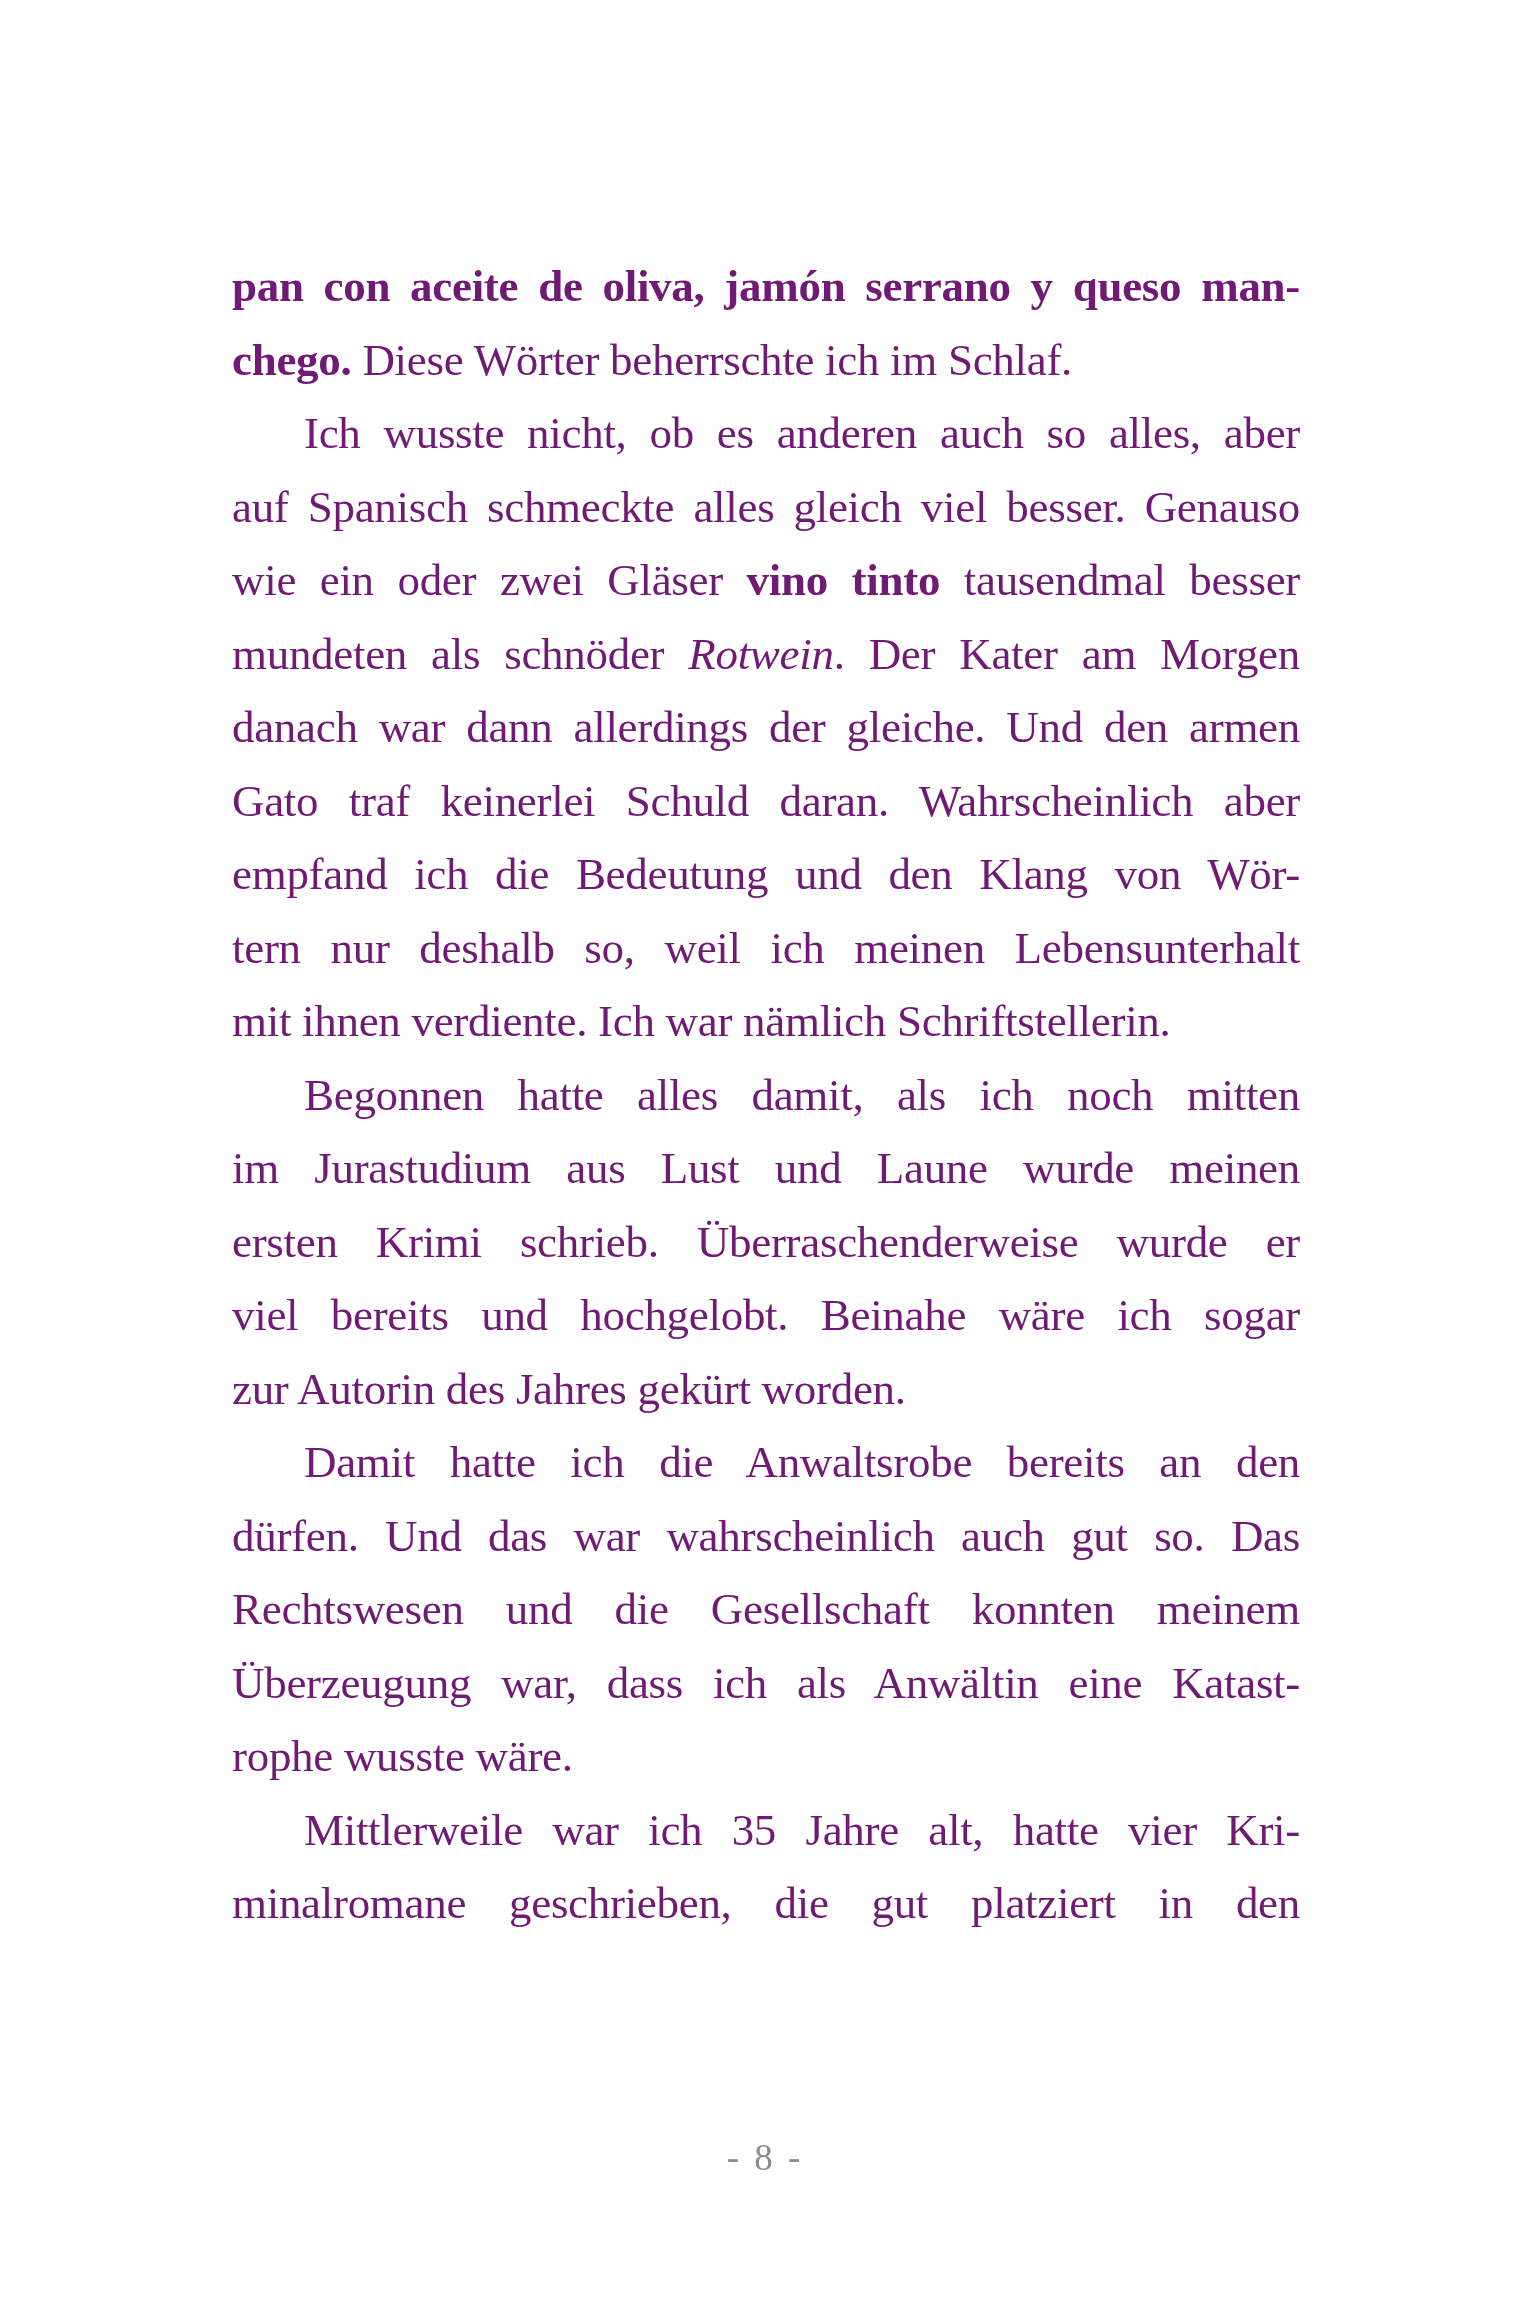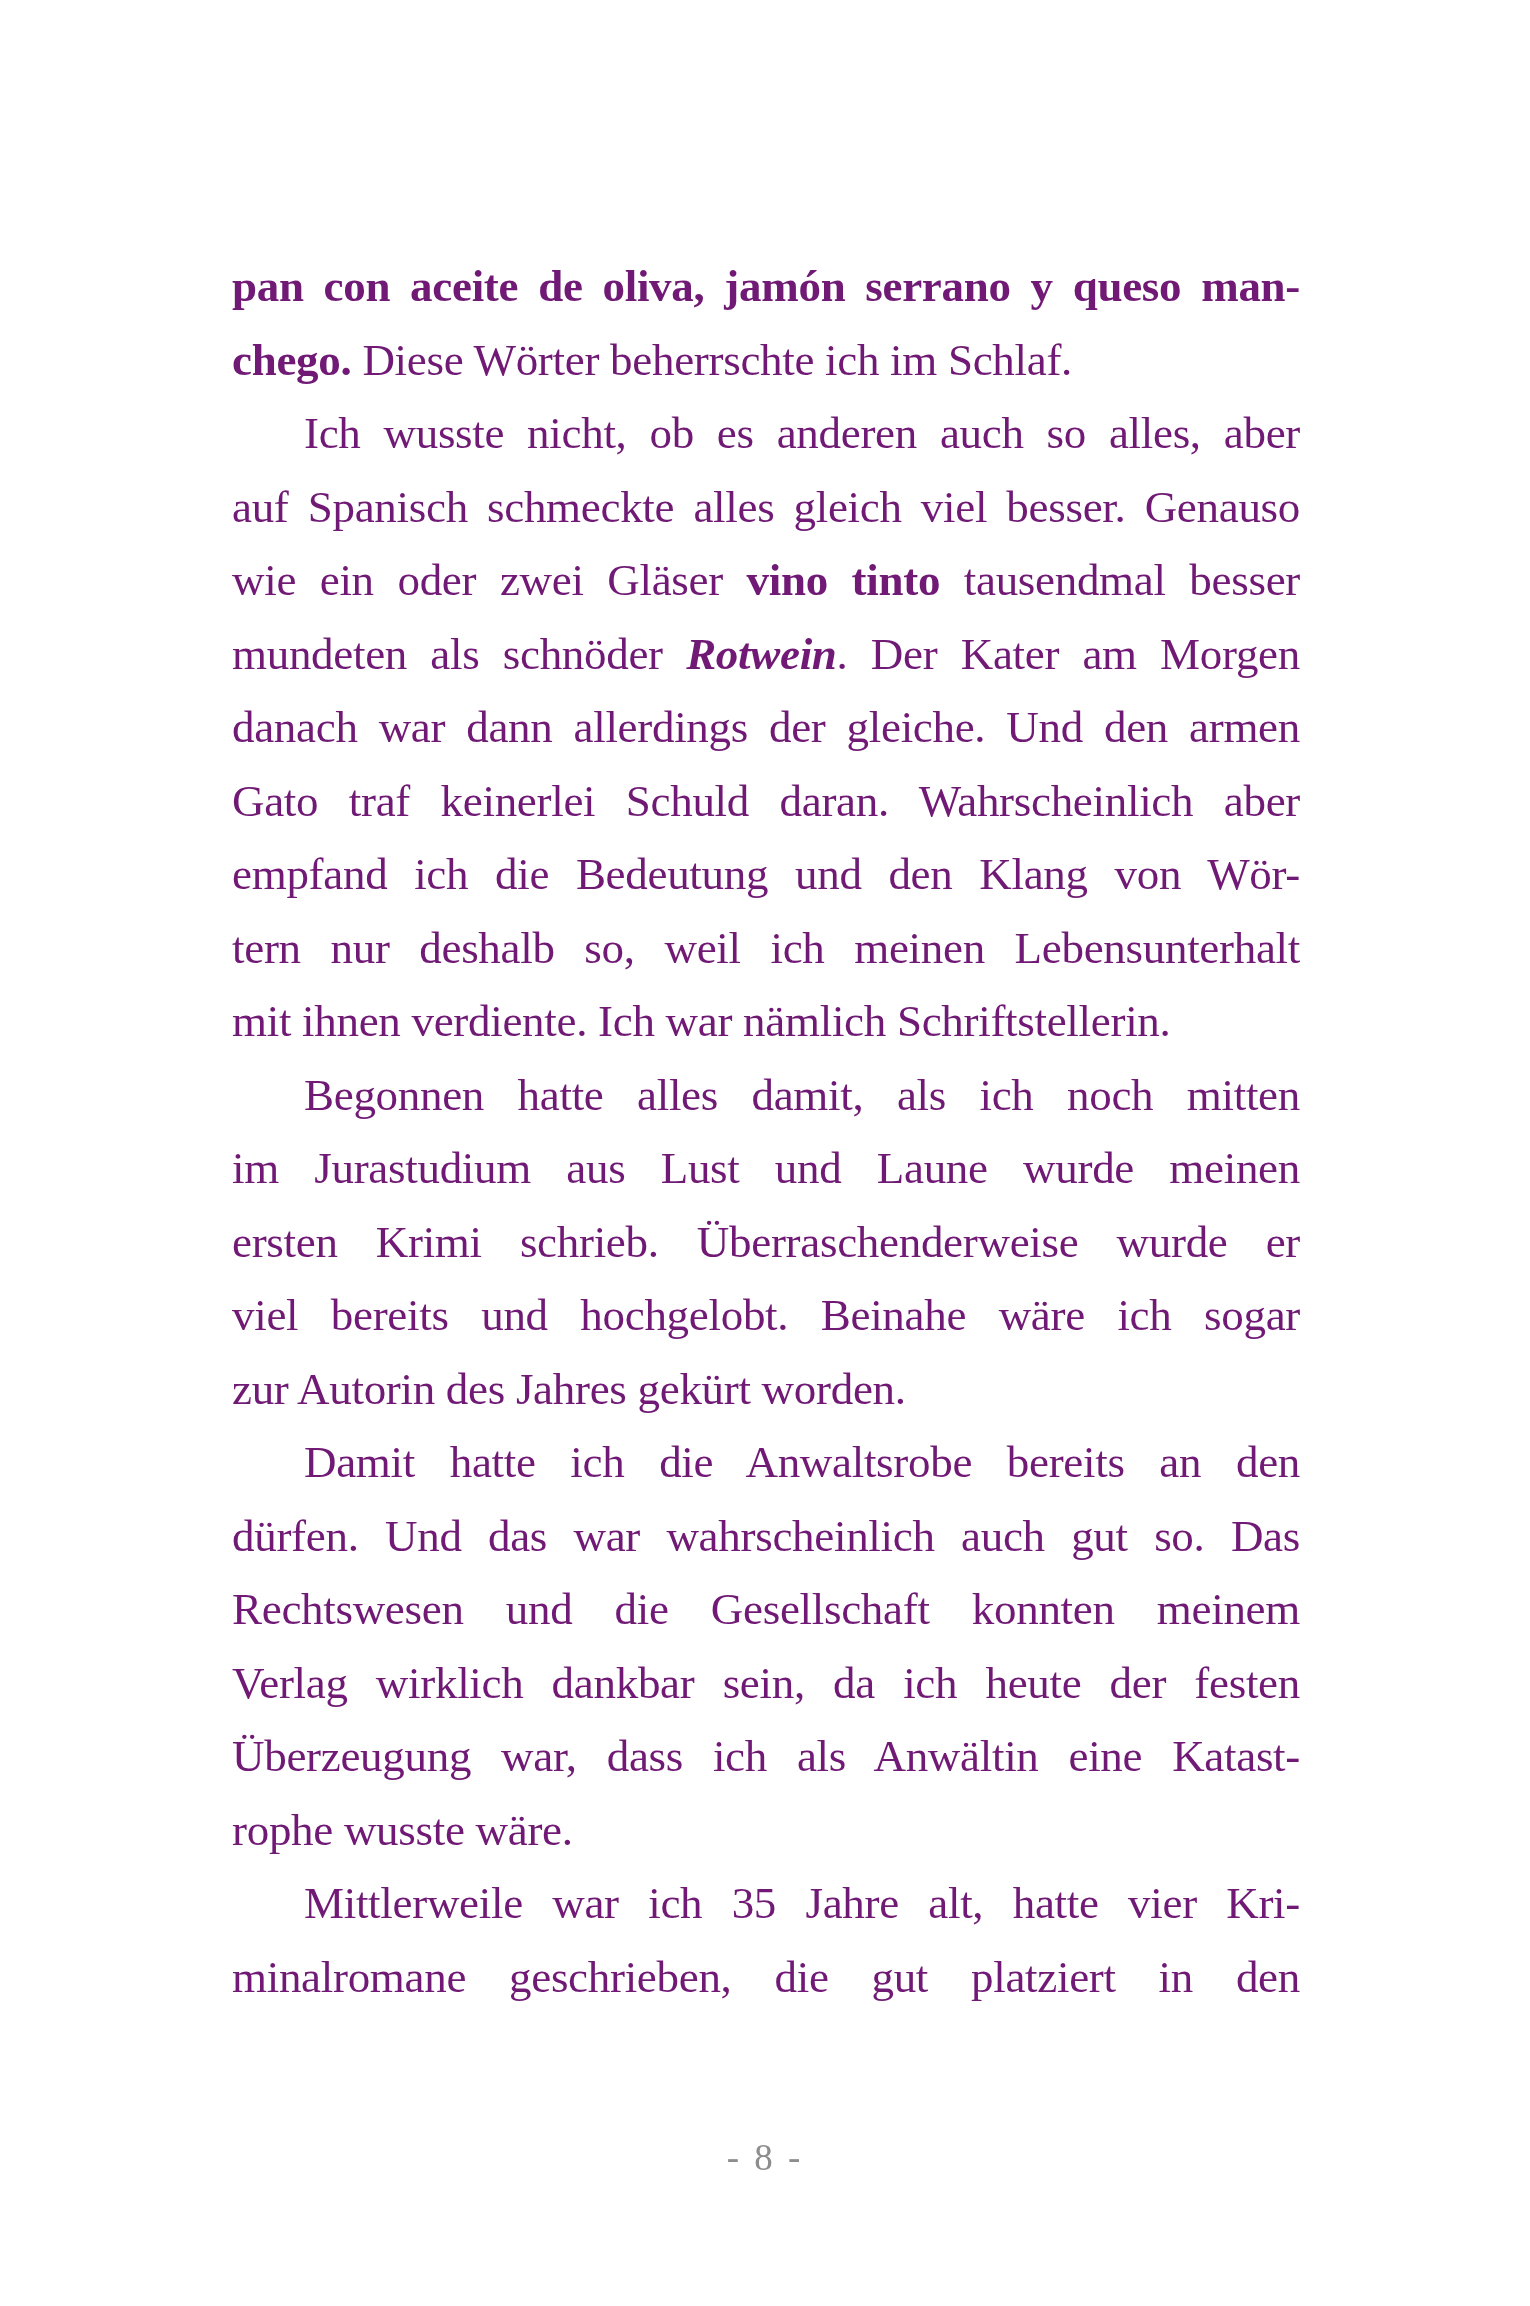--- a/index.html
+++ b/index.html
@@ -36,21 +36,21 @@
     white-space: normal;
   }
   .line.last {
     text-align-last: left;
     -moz-text-align-last: left;
   }
   .line.indent {
     text-indent: 72px;
   }
   .line .b { font-weight: 700; }
-  .line .i { font-style: italic; font-weight: bold; }
+  .line .i { font-style: italic; }
   .page-number {
     position: absolute;
     top: 2136px;
     left: 0;
     width: 1530px;
     text-align: center;
     font-size: 37px;
     line-height: 44px;
     color: #8d8d8d;
     letter-spacing: 3px;
@@ -73,20 +73,19 @@
       <div class="line"><span class="">tern nur deshalb so, weil ich meinen Lebensunterhalt</span></div>
       <div class="line last"><span class="">mit ihnen verdiente. Ich war nämlich Schriftstellerin.</span></div>
       <div class="line indent"><span class="">Begonnen hatte alles damit, als ich noch mitten</span></div>
       <div class="line"><span class="">im Jurastudium aus Lust und Laune wurde meinen</span></div>
       <div class="line"><span class="">ersten Krimi schrieb. Überraschenderweise wurde er</span></div>
       <div class="line"><span class="">viel bereits und hochgelobt. Beinahe wäre ich sogar</span></div>
       <div class="line last"><span class="">zur Autorin des Jahres gekürt worden.</span></div>
       <div class="line indent"><span class="">Damit hatte ich die Anwaltsrobe bereits an den</span></div>
       <div class="line"><span class="">dürfen. Und das war wahrscheinlich auch gut so. Das</span></div>
       <div class="line"><span class="">Rechtswesen und die Gesellschaft konnten meinem</span></div>
-      <div class="line"><span class="">Verlag wirklich dankbar sein, da ich heute der festen</span></div>
       <div class="line"><span class="">Überzeugung war, dass ich als Anwältin eine Katast-</span></div>
       <div class="line last"><span class="">rophe wusste wäre.</span></div>
       <div class="line indent"><span class="">Mittlerweile war ich 35 Jahre alt, hatte vier Kri-</span></div>
       <div class="line"><span class="">minalromane geschrieben, die gut platziert in den</span></div>
     </div>
   <div class="page-number">- 8 -</div>
 </div>
 
 </body></html>

